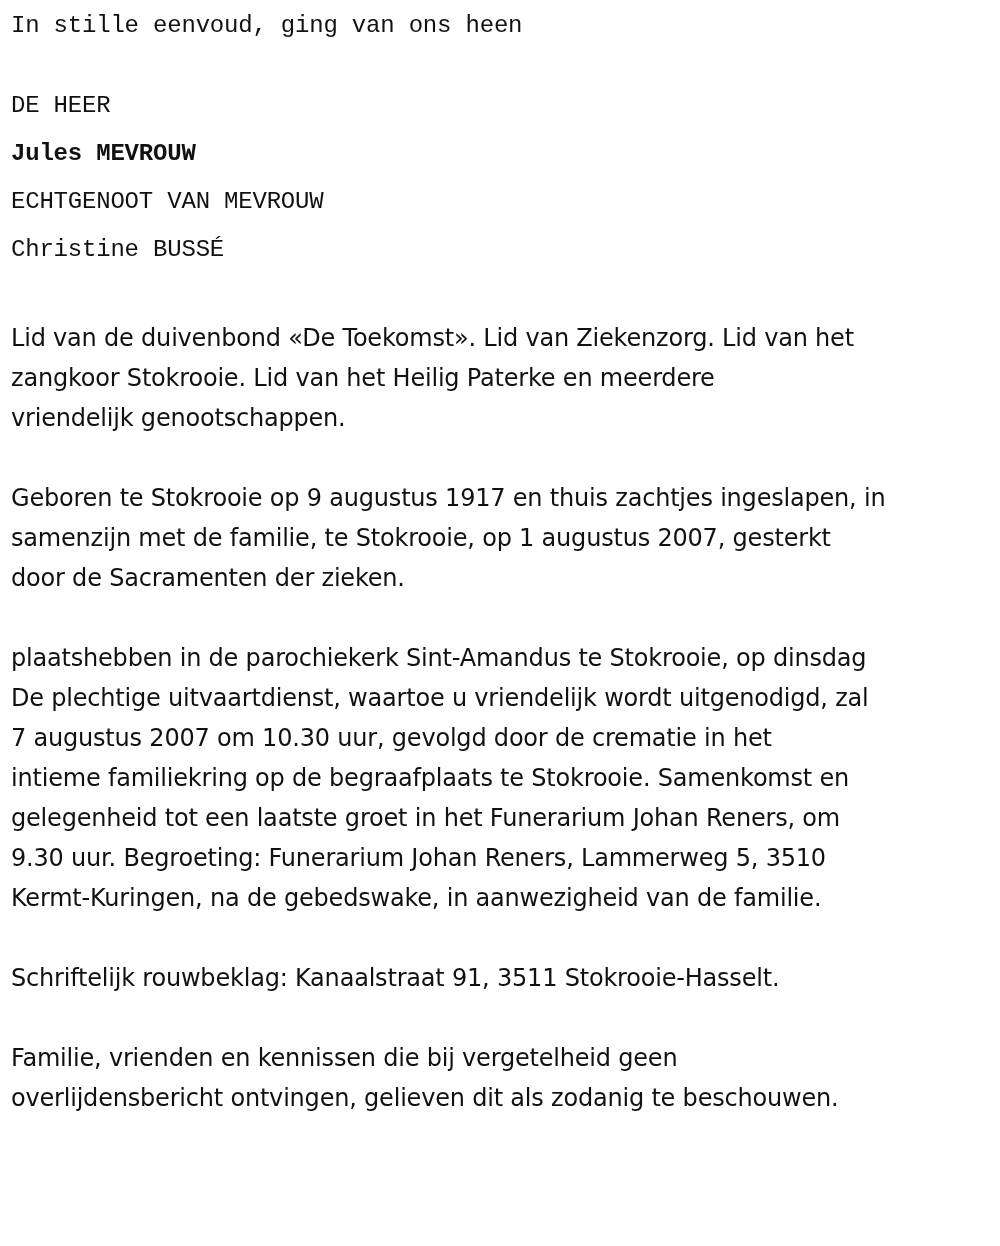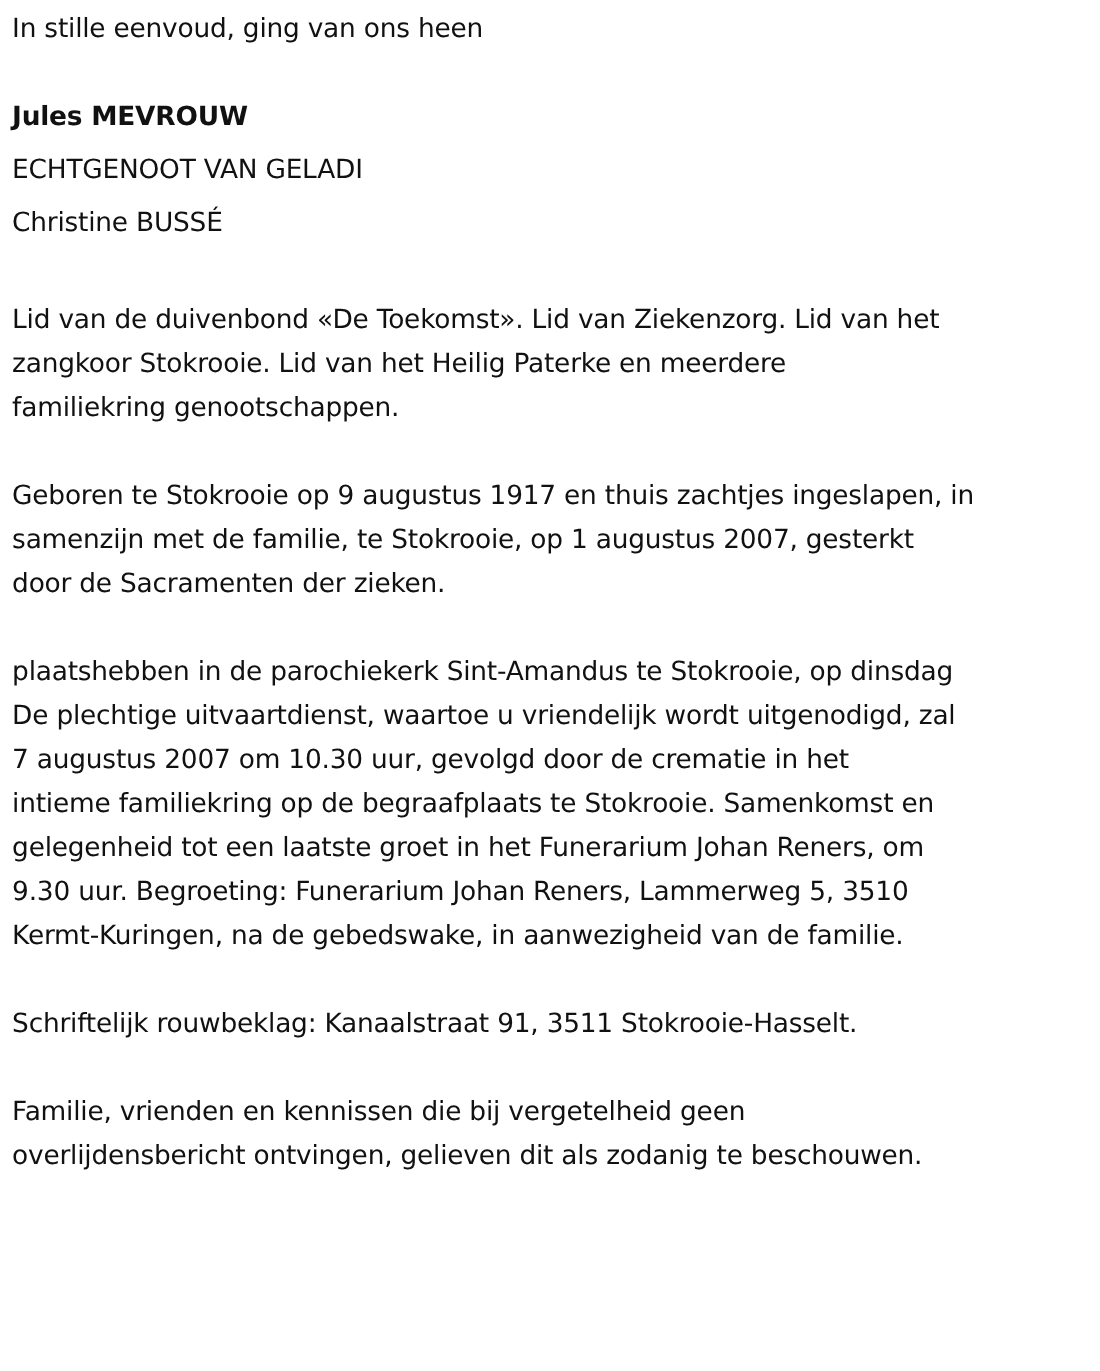--- a/index.html
+++ b/index.html
@@ -20,42 +20,43 @@
     }
     .line {
       font-size: 24px;
       line-height: 40px;
       white-space: nowrap;
       letter-spacing: -0.2px;
       margin: 0;
     }
     .bold { font-weight: bold; }
     .gap { height: 40px; }
-    .header-block .line { line-height: 48px; }
+    .header-block .line { line-height: 48px; font-family: Liberation Mono, monospace; }
     .header-block .first { line-height: 40px; }
   </style>
 </head>
 <body>
 
 <div class="doc">
 
   <div class="header-block">
     <div class="line first">In stille eenvoud, ging van ons heen</div>
     <div class="gap" style="height:36px"></div>
+    <div class="line">DE HEER</div>
     <div class="line bold">Jules MEVROUW</div>
-    <div class="line">ECHTGENOOT VAN GELADI</div>
+    <div class="line">ECHTGENOOT VAN MEVROUW</div>
     <div class="line">Christine BUSSÉ</div>
   </div>
 
   <div class="gap" style="height:44px"></div>
 
   <div class="para">
     <div class="line">Lid van de duivenbond «De Toekomst». Lid van Ziekenzorg. Lid van het</div>
     <div class="line">zangkoor Stokrooie. Lid van het Heilig Paterke en meerdere</div>
-    <div class="line">familiekring genootschappen.</div>
+    <div class="line">vriendelijk genootschappen.</div>
   </div>
 
   <div class="gap"></div>
 
   <div class="para">
     <div class="line">Geboren te Stokrooie op 9 augustus 1917 en thuis zachtjes ingeslapen, in</div>
     <div class="line">samenzijn met de familie, te Stokrooie, op 1 augustus 2007, gesterkt</div>
     <div class="line">door de Sacramenten der zieken.</div>
   </div>
 

